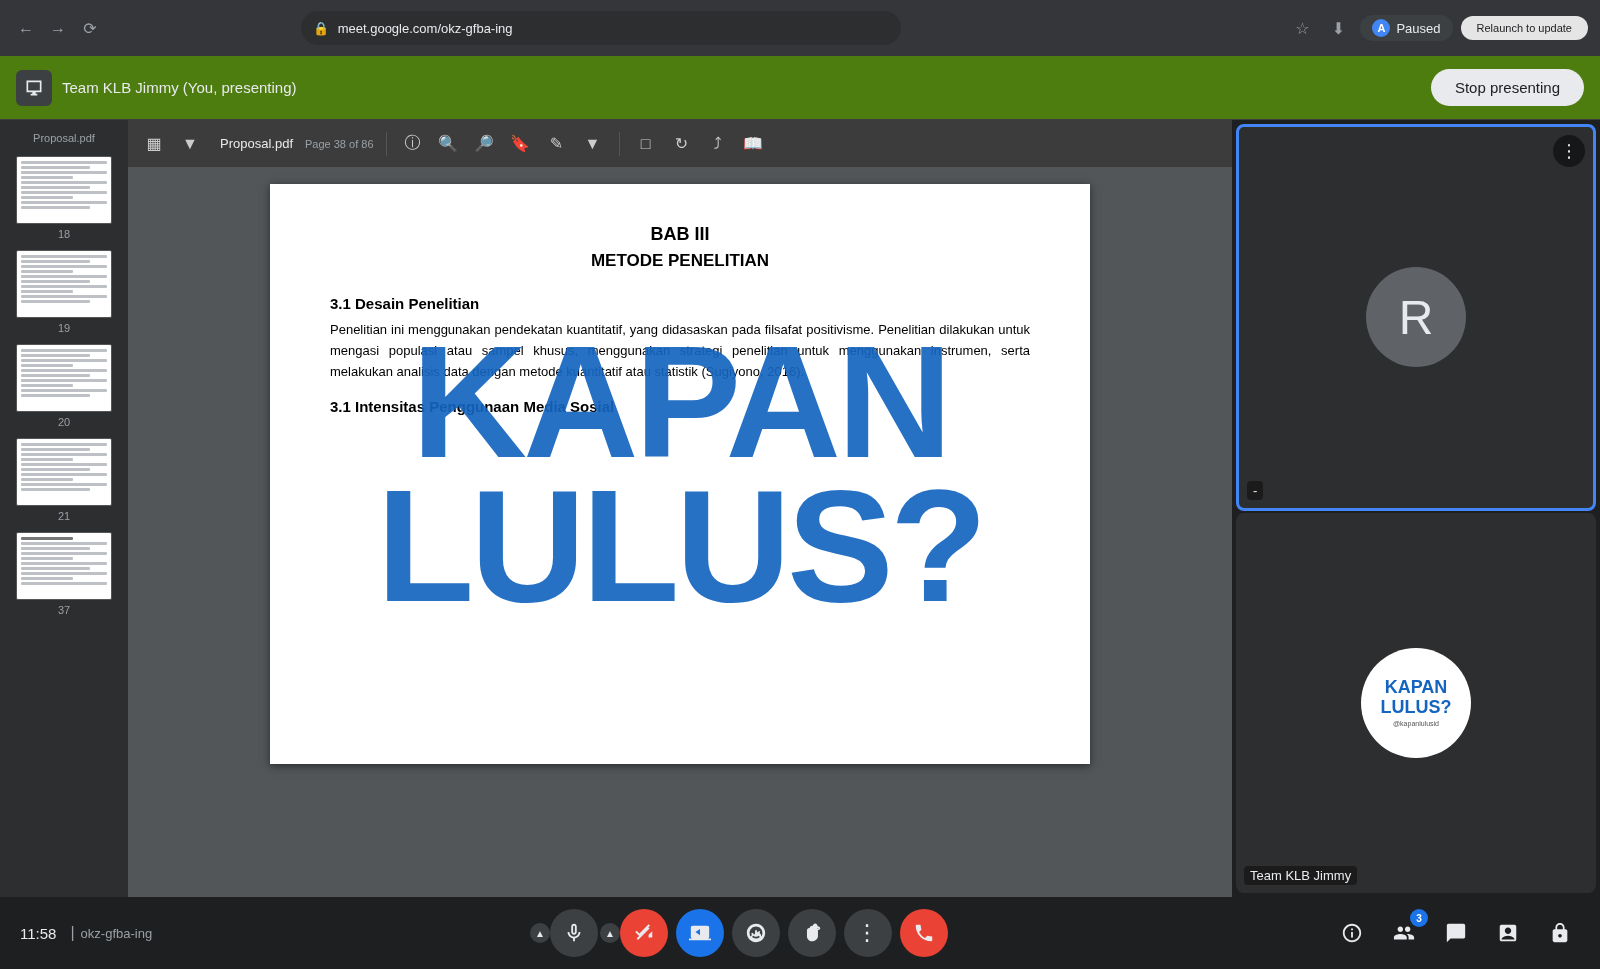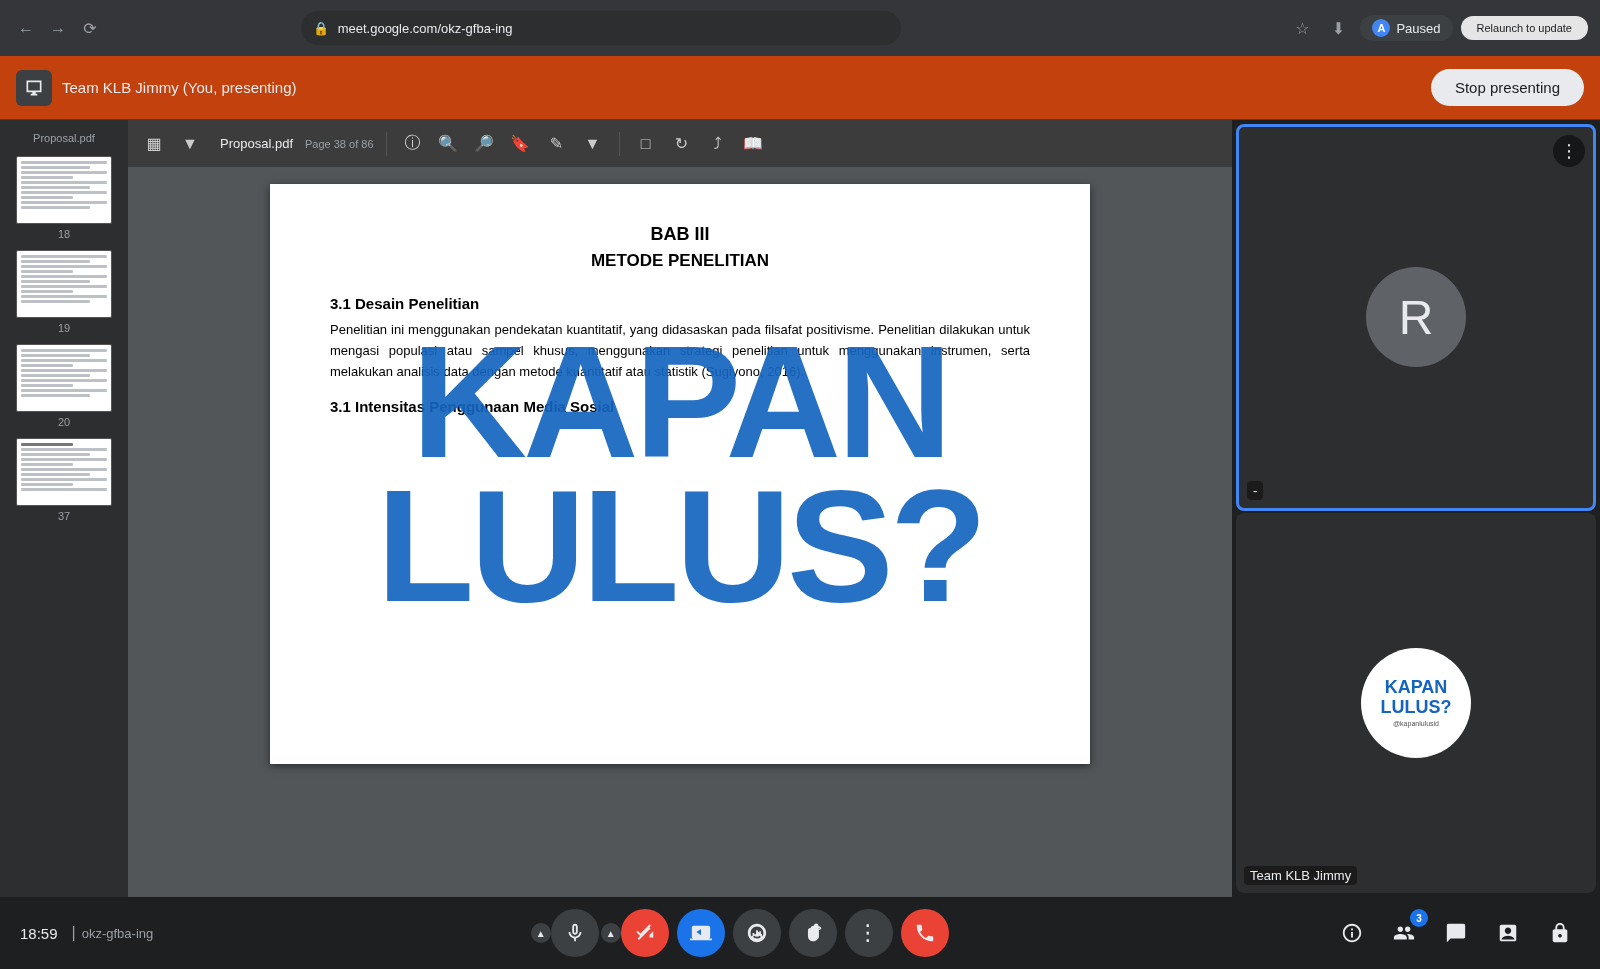--- a/index.html
+++ b/index.html
@@ -109,21 +109,21 @@
       padding: 6px 16px;
       font-size: 11px;
       font-weight: 500;
       cursor: pointer;
     }
 
     
     .meet-topbar {
       width: 100%;
       height: 64px;
-      background: #c2410c;
+      background: #4d7c0f;
       display: flex;
       align-items: center;
       padding: 0 16px;
       border-bottom: 1px solid #3c4043;
     }
     .present-icon-wrap {
       width: 36px;
       height: 36px;
       background: #3c4043;
       border-radius: 6px;
@@ -591,20 +591,37 @@
           <div class="thumb-line medium"></div>
           <div class="thumb-line full"></div>
           <div class="thumb-line short"></div>
           <div class="thumb-line full"></div>
           <div class="thumb-line medium"></div>
         </div>
       </div>
       <div class="pdf-thumb-num">20</div>
     </div>
 
+    <div>
+      <div class="pdf-thumb" style="border: 1px solid #555;">
+        <div class="thumb-lines">
+          <div class="thumb-line full"></div>
+          <div class="thumb-line medium"></div>
+          <div class="thumb-line full"></div>
+          <div class="thumb-line short"></div>
+          <div class="thumb-line full"></div>
+          <div class="thumb-line medium"></div>
+          <div class="thumb-line full"></div>
+          <div class="thumb-line short"></div>
+          <div class="thumb-line full"></div>
+          <div class="thumb-line medium"></div>
+        </div>
+      </div>
+      <div class="pdf-thumb-num">21</div>
+    </div>
 
     <div>
       <div class="pdf-thumb" style="border: 1px solid #555;">
         <div class="thumb-lines">
           <div class="thumb-line short" style="background:#777;"></div>
           <div class="thumb-line full"></div>
           <div class="thumb-line medium"></div>
           <div class="thumb-line full"></div>
           <div class="thumb-line short"></div>
           <div class="thumb-line full"></div>
@@ -672,21 +689,21 @@
         <div class="kl-logo-text">KAPAN<br>LULUS?</div>
         <div class="kl-logo-sub">@kapanlulusid</div>
       </div>
       <span class="video-tile-name">Team KLB Jimmy</span>
     </div>
   </div>
 
 </div>
 
 <div class="bottom-bar">
-  <span class="time-display">18:59</span>
+  <span class="time-display">11:58</span>
   <span style="color:#9aa0a6; margin: 0 6px;">|</span>
   <span class="meeting-code">okz-gfba-ing</span>
 
   <div class="bottom-controls">
 
     <div class="ctrl-btn-wrap">
       <button class="ctrl-btn-chevron">▲</button>
       <button class="ctrl-btn">
         <svg width="22" height="22" viewBox="0 0 24 24" fill="#e8eaed">
             <path d="M12 14c1.66 0 3-1.34 3-3V5c0-1.66-1.34-3-3-3S9 3.34 9 5v6c0 1.66 1.34 3 3 3zm-1-9c0-.55.45-1 1-1s1 .45 1 1v6c0 .55-.45 1-1 1s-1-.45-1-1V5zm6 6c0 2.76-2.24 5-5 5s-5-2.24-5-5H5c0 3.53 2.61 6.43 6 6.92V21h2v-3.08c3.39-.49 6-3.39 6-6.92h-2z"></path>

